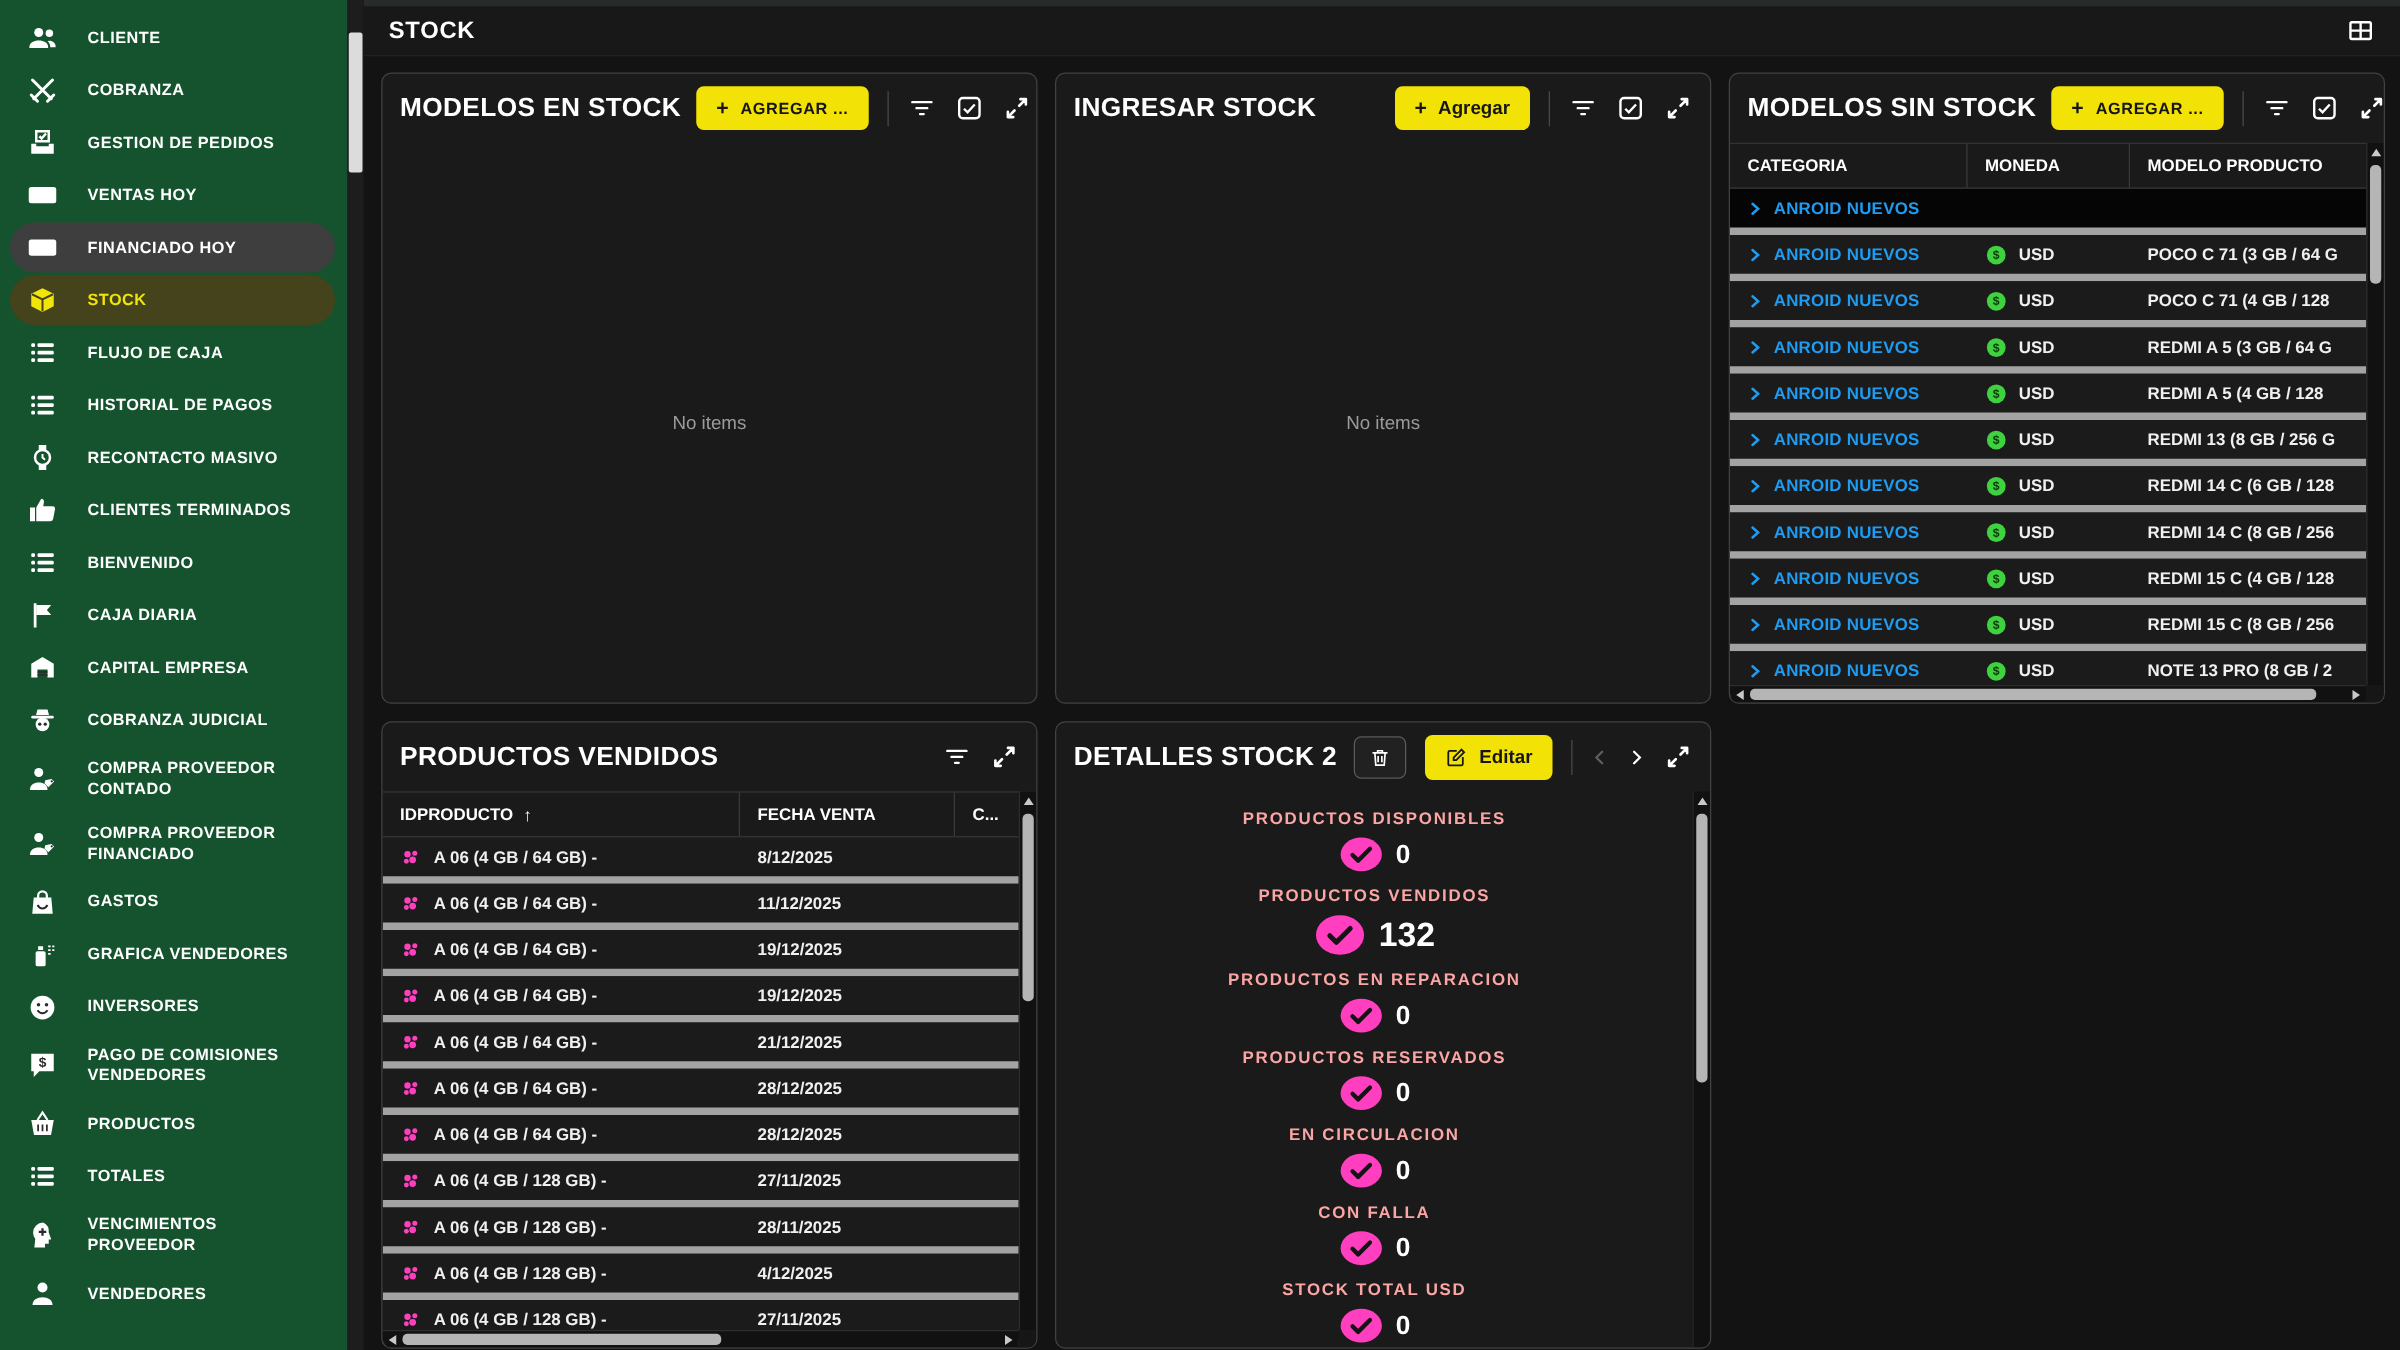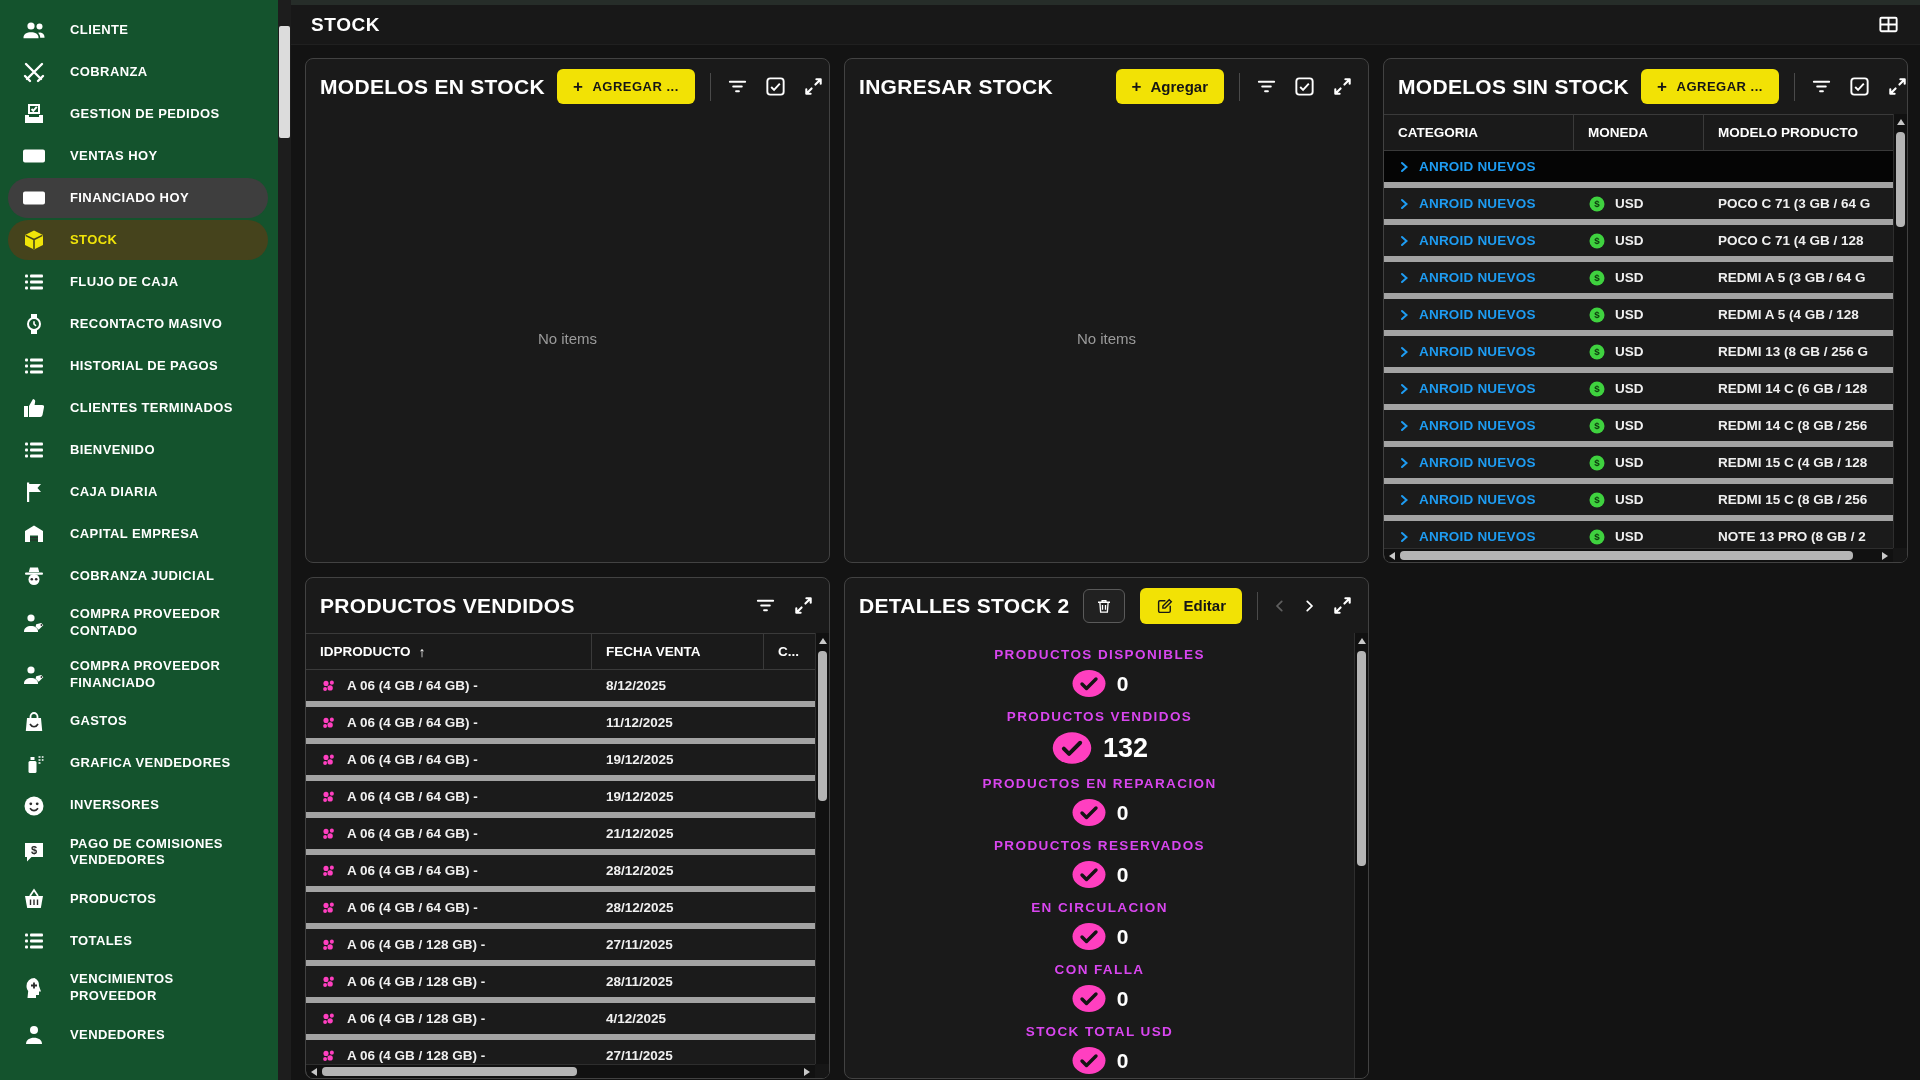--- a/index.html
+++ b/index.html
@@ -104,21 +104,21 @@
     border-top:4px solid transparent;border-bottom:4px solid transparent;border-right:6px solid #c9c9c9;}
   .hscroll .tri-right{position:absolute;right:5px;top:3px;width:0;height:0;
     border-top:4px solid transparent;border-bottom:4px solid transparent;border-left:6px solid #c9c9c9;}
   .hthumb{position:absolute;top:2px;height:9px;background:#b5b5b5;border-radius:4px;cursor:grab;}
   .scroll-corner{position:absolute;right:0;bottom:0;width:14px;height:14px;background:#161616;}
 
   
   .stats-body{flex:1;position:relative;overflow:hidden;}
   .stats-inner{padding:14px 30px 0 16px;display:flex;flex-direction:column;align-items:center;}
   .stat{display:flex;flex-direction:column;align-items:center;margin-bottom:11px;}
-  .stat-label{color:#d946ef;font-size:13.5px;font-weight:600;letter-spacing:1.4px;margin-bottom:7px;white-space:nowrap;}
+  .stat-label{color:#fca5a5;font-size:13.5px;font-weight:600;letter-spacing:1.4px;margin-bottom:7px;white-space:nowrap;}
   .stat-value{display:flex;align-items:center;gap:10px;}
   .pinkcheck{width:36px;height:29px;display:inline-flex;}
   .pinkcheck svg{width:100%;height:100%;}
   .stat-num{color:#fff;font-size:21px;font-weight:700;}
   .stat.big .pinkcheck{width:42px;height:34px;}
   .stat.big .stat-num{font-size:27px;}
 </style>
 </head>
 <body>
 
@@ -195,39 +195,39 @@
               <rect x="8" y="10.5" width="13" height="3" rx="1"></rect>
               <rect x="3" y="16.5" width="3" height="3" rx="1"></rect>
               <rect x="8" y="16.5" width="13" height="3" rx="1"></rect>
             </svg>
           </span>
           <span class="slabel">FLUJO DE CAJA</span>
         </div>
         <div class="sidebar-item">
           <span class="sicon">
             <svg viewBox="0 0 24 24">
-              <path d="M9 2h6v4H9zM9 18h6v4H9z"></path>
-              <circle cx="12" cy="12" r="6" fill="none" stroke="currentColor" stroke-width="2"></circle>
-              <path d="M12 9.2V12l2 1.8" fill="none" stroke="currentColor" stroke-width="1.6"></path>
-            </svg>
-          </span>
-          <span class="slabel">RECONTACTO MASIVO</span>
-        </div>
-        <div class="sidebar-item">
-          <span class="sicon">
-            <svg viewBox="0 0 24 24">
               <rect x="3" y="4.5" width="3" height="3" rx="1"></rect>
               <rect x="8" y="4.5" width="13" height="3" rx="1"></rect>
               <rect x="3" y="10.5" width="3" height="3" rx="1"></rect>
               <rect x="8" y="10.5" width="13" height="3" rx="1"></rect>
               <rect x="3" y="16.5" width="3" height="3" rx="1"></rect>
               <rect x="8" y="16.5" width="13" height="3" rx="1"></rect>
             </svg>
           </span>
           <span class="slabel">HISTORIAL DE PAGOS</span>
+        </div>
+        <div class="sidebar-item">
+          <span class="sicon">
+            <svg viewBox="0 0 24 24">
+              <path d="M9 2h6v4H9zM9 18h6v4H9z"></path>
+              <circle cx="12" cy="12" r="6" fill="none" stroke="currentColor" stroke-width="2"></circle>
+              <path d="M12 9.2V12l2 1.8" fill="none" stroke="currentColor" stroke-width="1.6"></path>
+            </svg>
+          </span>
+          <span class="slabel">RECONTACTO MASIVO</span>
         </div>
         <div class="sidebar-item">
           <span class="sicon">
             <svg viewBox="0 0 24 24">
               <path d="M2 10h4v11H2zM7 21V10l4-7c1.2 0 2.2 1 2.2 2.2L12.6 9H20a2 2 0 012 2.3l-1.5 7.8A2.4 2.4 0 0118.1 21z"></path>
             </svg>
           </span>
           <span class="slabel">CLIENTES TERMINADOS</span>
         </div>
         <div class="sidebar-item">

